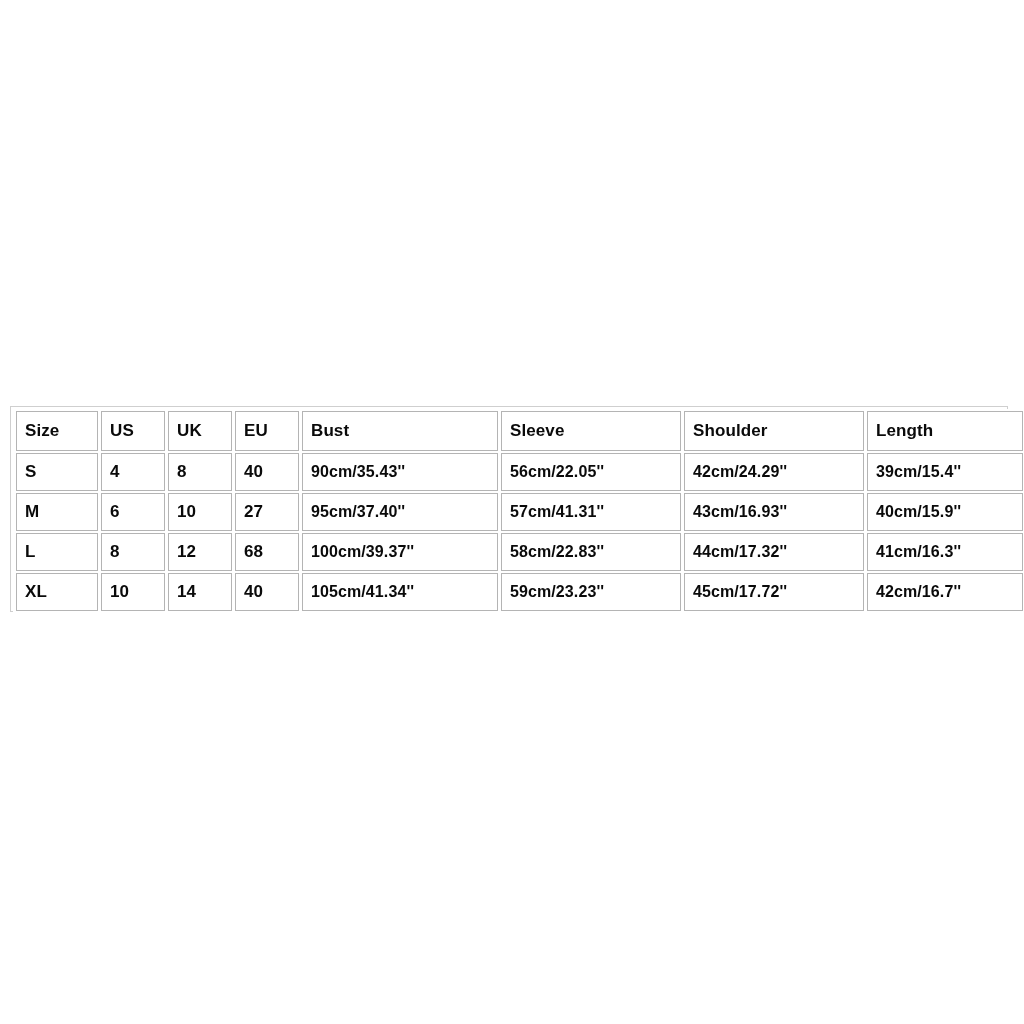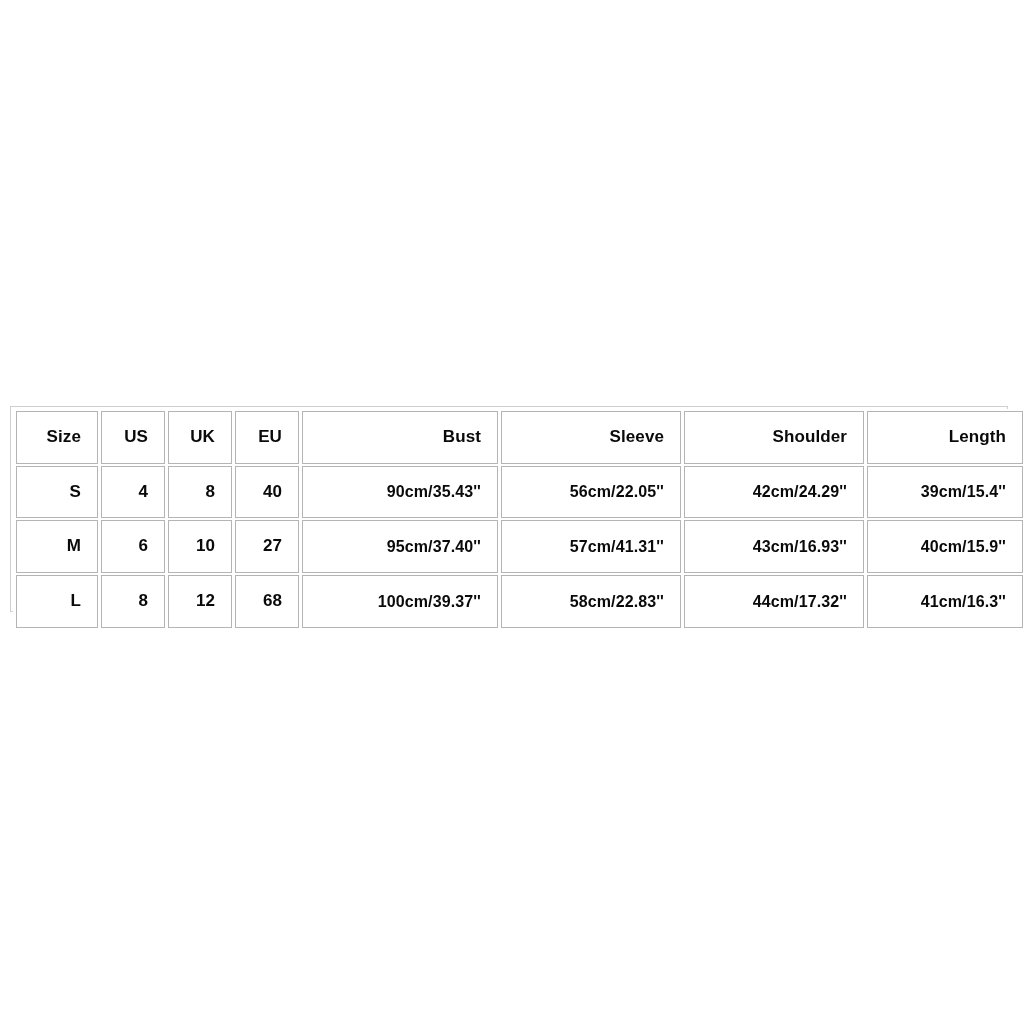--- a/index.html
+++ b/index.html
@@ -44,26 +44,26 @@
     border-spacing: 3px 2px;
     table-layout: fixed;
     background: #ffffff;
   }
 
   table.size-chart td,
   table.size-chart th {
     box-sizing: border-box;
     border: 1px solid #b4b4b4;
     background: #ffffff;
-    text-align: right;
+    text-align: left;
     vertical-align: middle;
     color: #0a0a0a;
     font-weight: bold;
     font-family: "Liberation Sans", sans-serif;
-    padding: 16px;
+    padding: 8px;
     line-height: 1.1;
     white-space: nowrap;
   }
 
   table.size-chart thead th {
     height: 40px;
     font-size: 17px;
     letter-spacing: 0.1px;
   }
 
@@ -150,17 +150,27 @@
           <td class="col-size">L</td>
           <td class="col-us">8</td>
           <td class="col-uk">12</td>
           <td class="col-eu">68</td>
           <td class="col-bust">100cm/39.37''</td>
           <td class="col-sleeve">58cm/22.83''</td>
           <td class="col-shoulder">44cm/17.32''</td>
           <td class="col-length">41cm/16.3''</td>
         </tr>
 
+        <tr>
+          <td class="col-size">XL</td>
+          <td class="col-us">10</td>
+          <td class="col-uk">14</td>
+          <td class="col-eu">40</td>
+          <td class="col-bust">105cm/41.34''</td>
+          <td class="col-sleeve">59cm/23.23''</td>
+          <td class="col-shoulder">45cm/17.72''</td>
+          <td class="col-length">42cm/16.7''</td>
+        </tr>
       </tbody>
     </table>
 
   </div>
 </div>
 
 </body></html>

